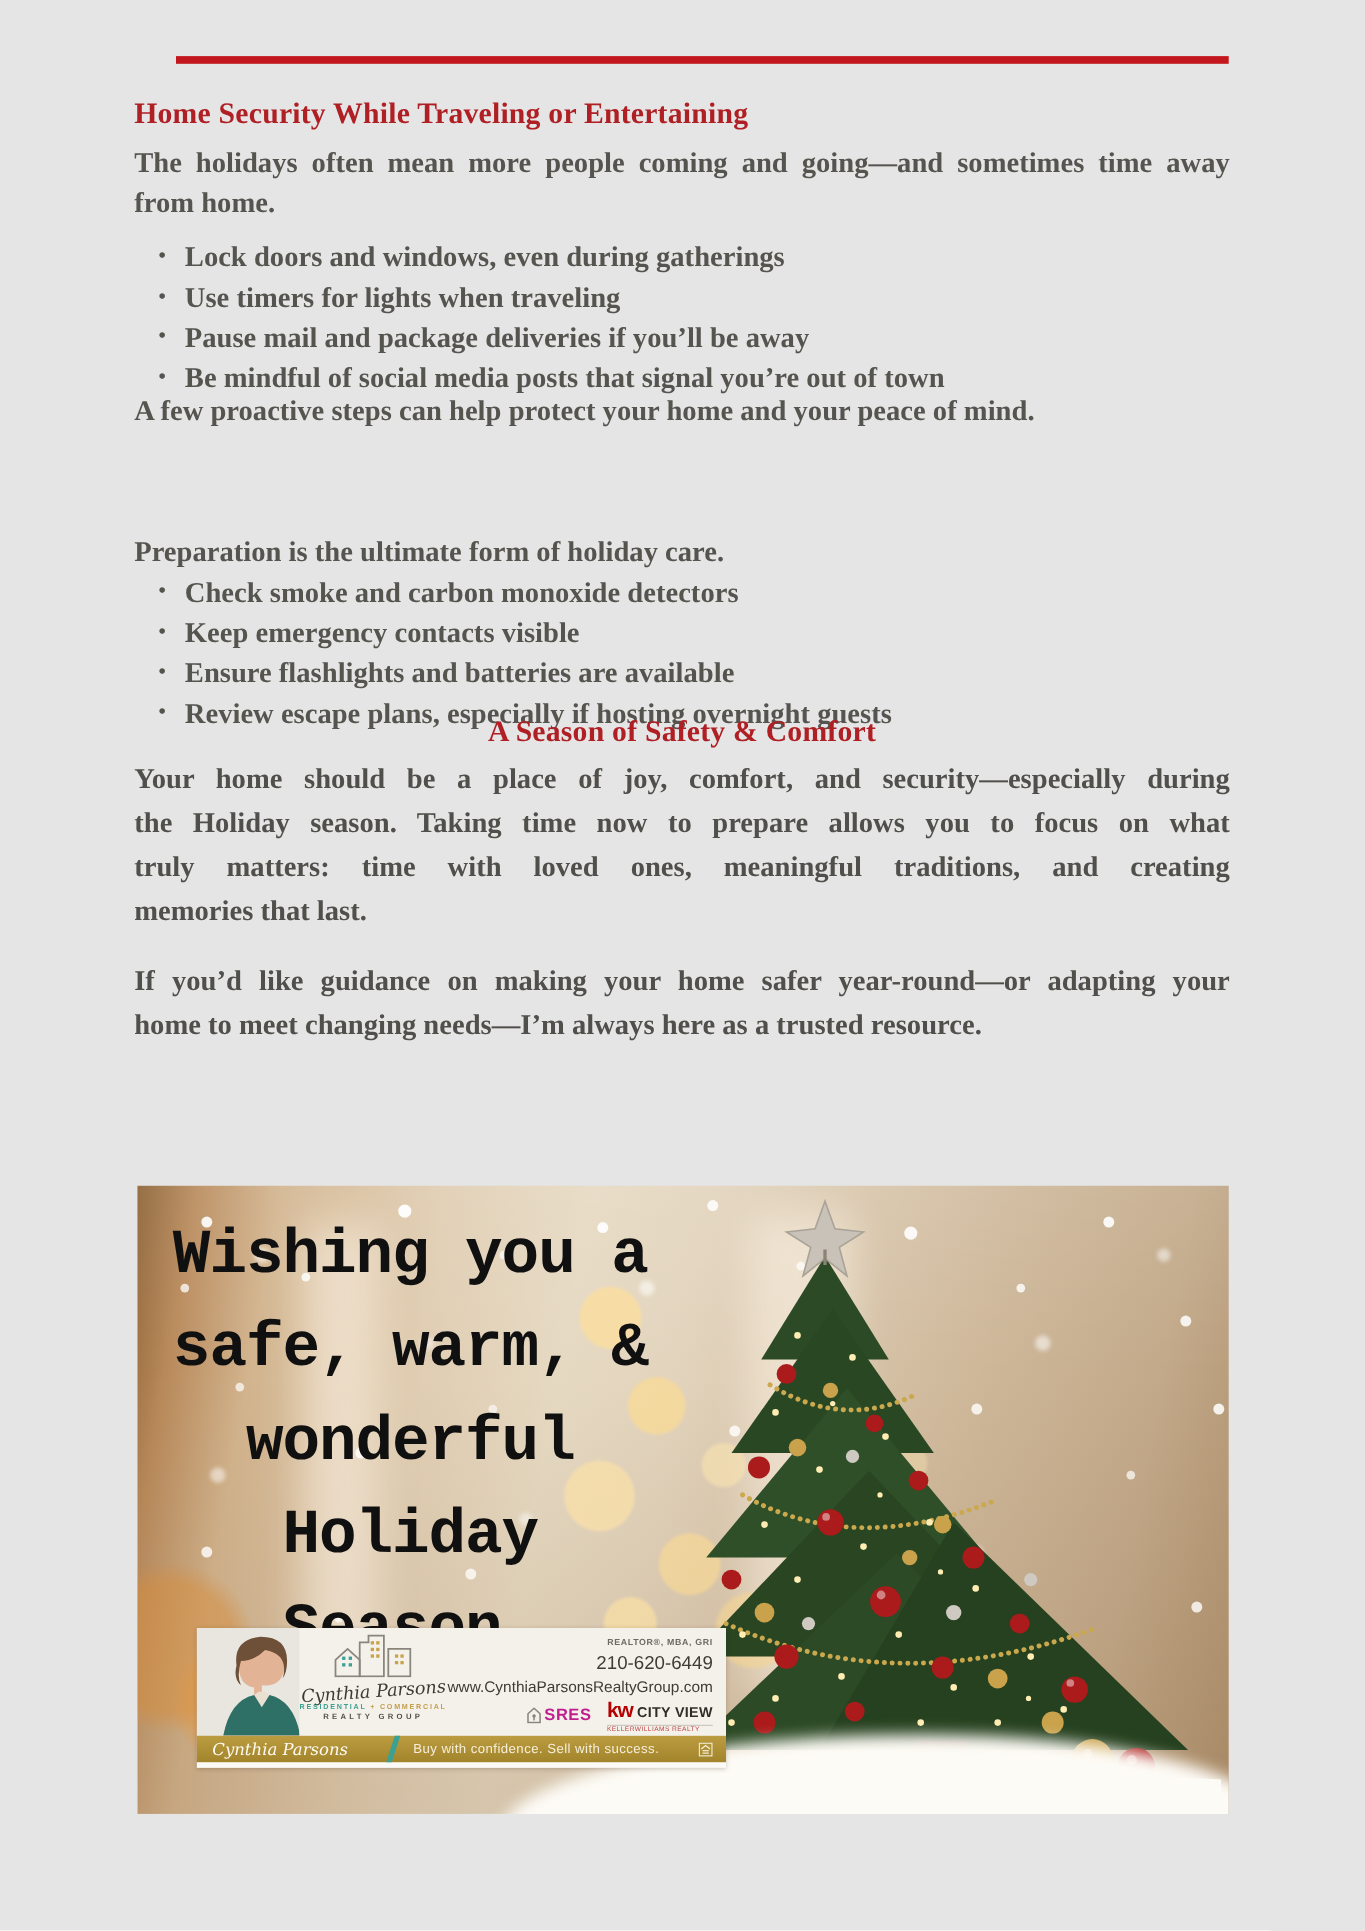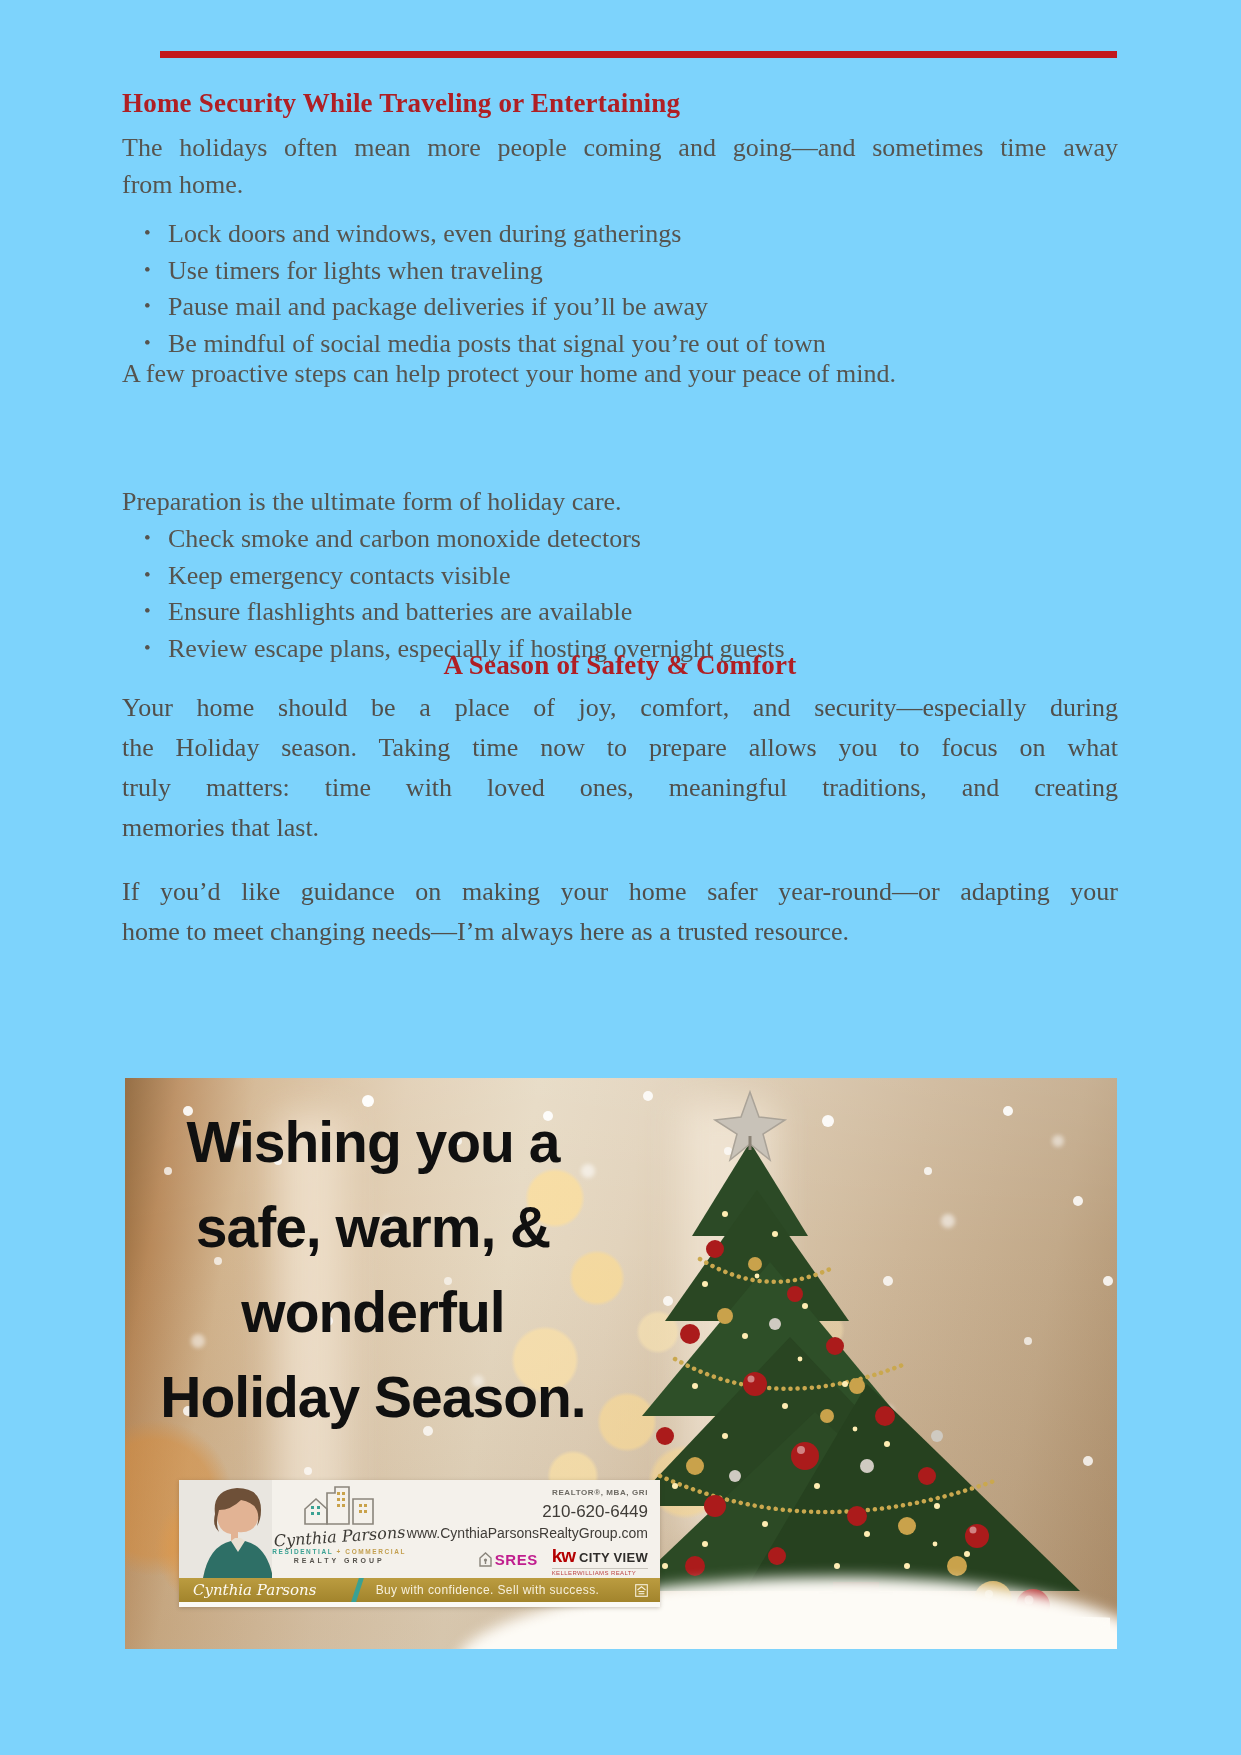--- a/index.html
+++ b/index.html
@@ -1,23 +1,23 @@
 <!DOCTYPE html>
 <html><head>
 <meta charset="utf-8">
 <style>
   html,body{margin:0;padding:0;background:#ffffff;}
-  .page{position:relative;width:1241px;height:1755px;background:#7dd3fc;overflow:hidden;
+  .page{position:relative;width:1241px;height:1755px;background:#e5e5e5;overflow:hidden;
         font-family:"Liberation Serif", serif;color:#55534e;}
 
   
   .rule{position:absolute;left:160px;top:51px;width:957px;height:7px;background:#c2181d;}
 
   
-  .abs{position:absolute;left:122px;width:996px;}
+  .abs{position:absolute;left:122px;width:996px;font-weight:bold;}
   .heading{font-size:27px;font-weight:700;color:#af1f24;letter-spacing:.2px;}
   .body-txt{font-size:26px;line-height:36.5px;color:#56544f;}
   .jline{text-align:justify;text-align-last:justify;}
   .lline{text-align:left;}
   .season-txt{font-size:26px;line-height:40px;color:#514f4b;}
   ul.blist{list-style:none;margin:0;padding:0;}
   ul.blist li{position:relative;padding-left:46px;line-height:36.6px;font-size:26px;color:#56544f;}
   ul.blist li::before{content:"•";position:absolute;left:22px;top:-1px;font-size:19px;color:#56544f;}
   .center{text-align:center;}
 
@@ -57,21 +57,21 @@
   .snow-b{filter:blur(2px);
     box-shadow:110px 60px 0 4px rgba(255,255,255,.6),260px 140px 0 3px rgba(255,255,255,.5),
     460px 90px 0 4px rgba(255,255,255,.55),640px 180px 0 3px rgba(255,255,255,.5),
     820px 140px 0 4px rgba(255,255,255,.55),930px 60px 0 3px rgba(255,255,255,.5),
     70px 260px 0 4px rgba(255,255,255,.5),350px 300px 0 3px rgba(255,255,255,.45),
     560px 320px 0 4px rgba(255,255,255,.5),760px 330px 0 3px rgba(255,255,255,.45),
     150px 430px 0 4px rgba(255,255,255,.5),880px 470px 0 4px rgba(255,255,255,.5);}
   .snow-ground{position:absolute;left:330px;bottom:-18px;width:700px;height:90px;background:#fdfbf6;
                border-radius:55% 45% 0 0 / 100% 85% 0 0;filter:blur(7px);}
   .greet-text{position:absolute;left:8px;top:22px;width:480px;text-align:center;
-              font-family:Liberation Sans, sans-serif;font-weight:700;font-size:57px;line-height:85px;
+              font-family:Liberation Mono, monospace;font-weight:700;font-size:57px;line-height:85px;
               letter-spacing:-1px;color:#101010;}
   .tree-svg{position:absolute;left:480px;top:6px;}
 
   
   .agent-card{position:absolute;left:54px;top:402px;width:481px;height:127px;background:#f4f1eb;
               box-shadow:0 1px 4px rgba(60,40,20,.25);font-family:"Liberation Sans",sans-serif;}
   .card-main{position:relative;height:98px;display:flex;}
   .photo-wrap{position:relative;width:118px;height:98px;overflow:hidden;background:linear-gradient(#eceae5,#ddd9d2);}
   .logo-block{width:172px;text-align:center;padding-top:3px;}
   .script-name{font-family:"DejaVu Serif",serif;font-style:italic;font-size:16px;color:#3c3a35;

